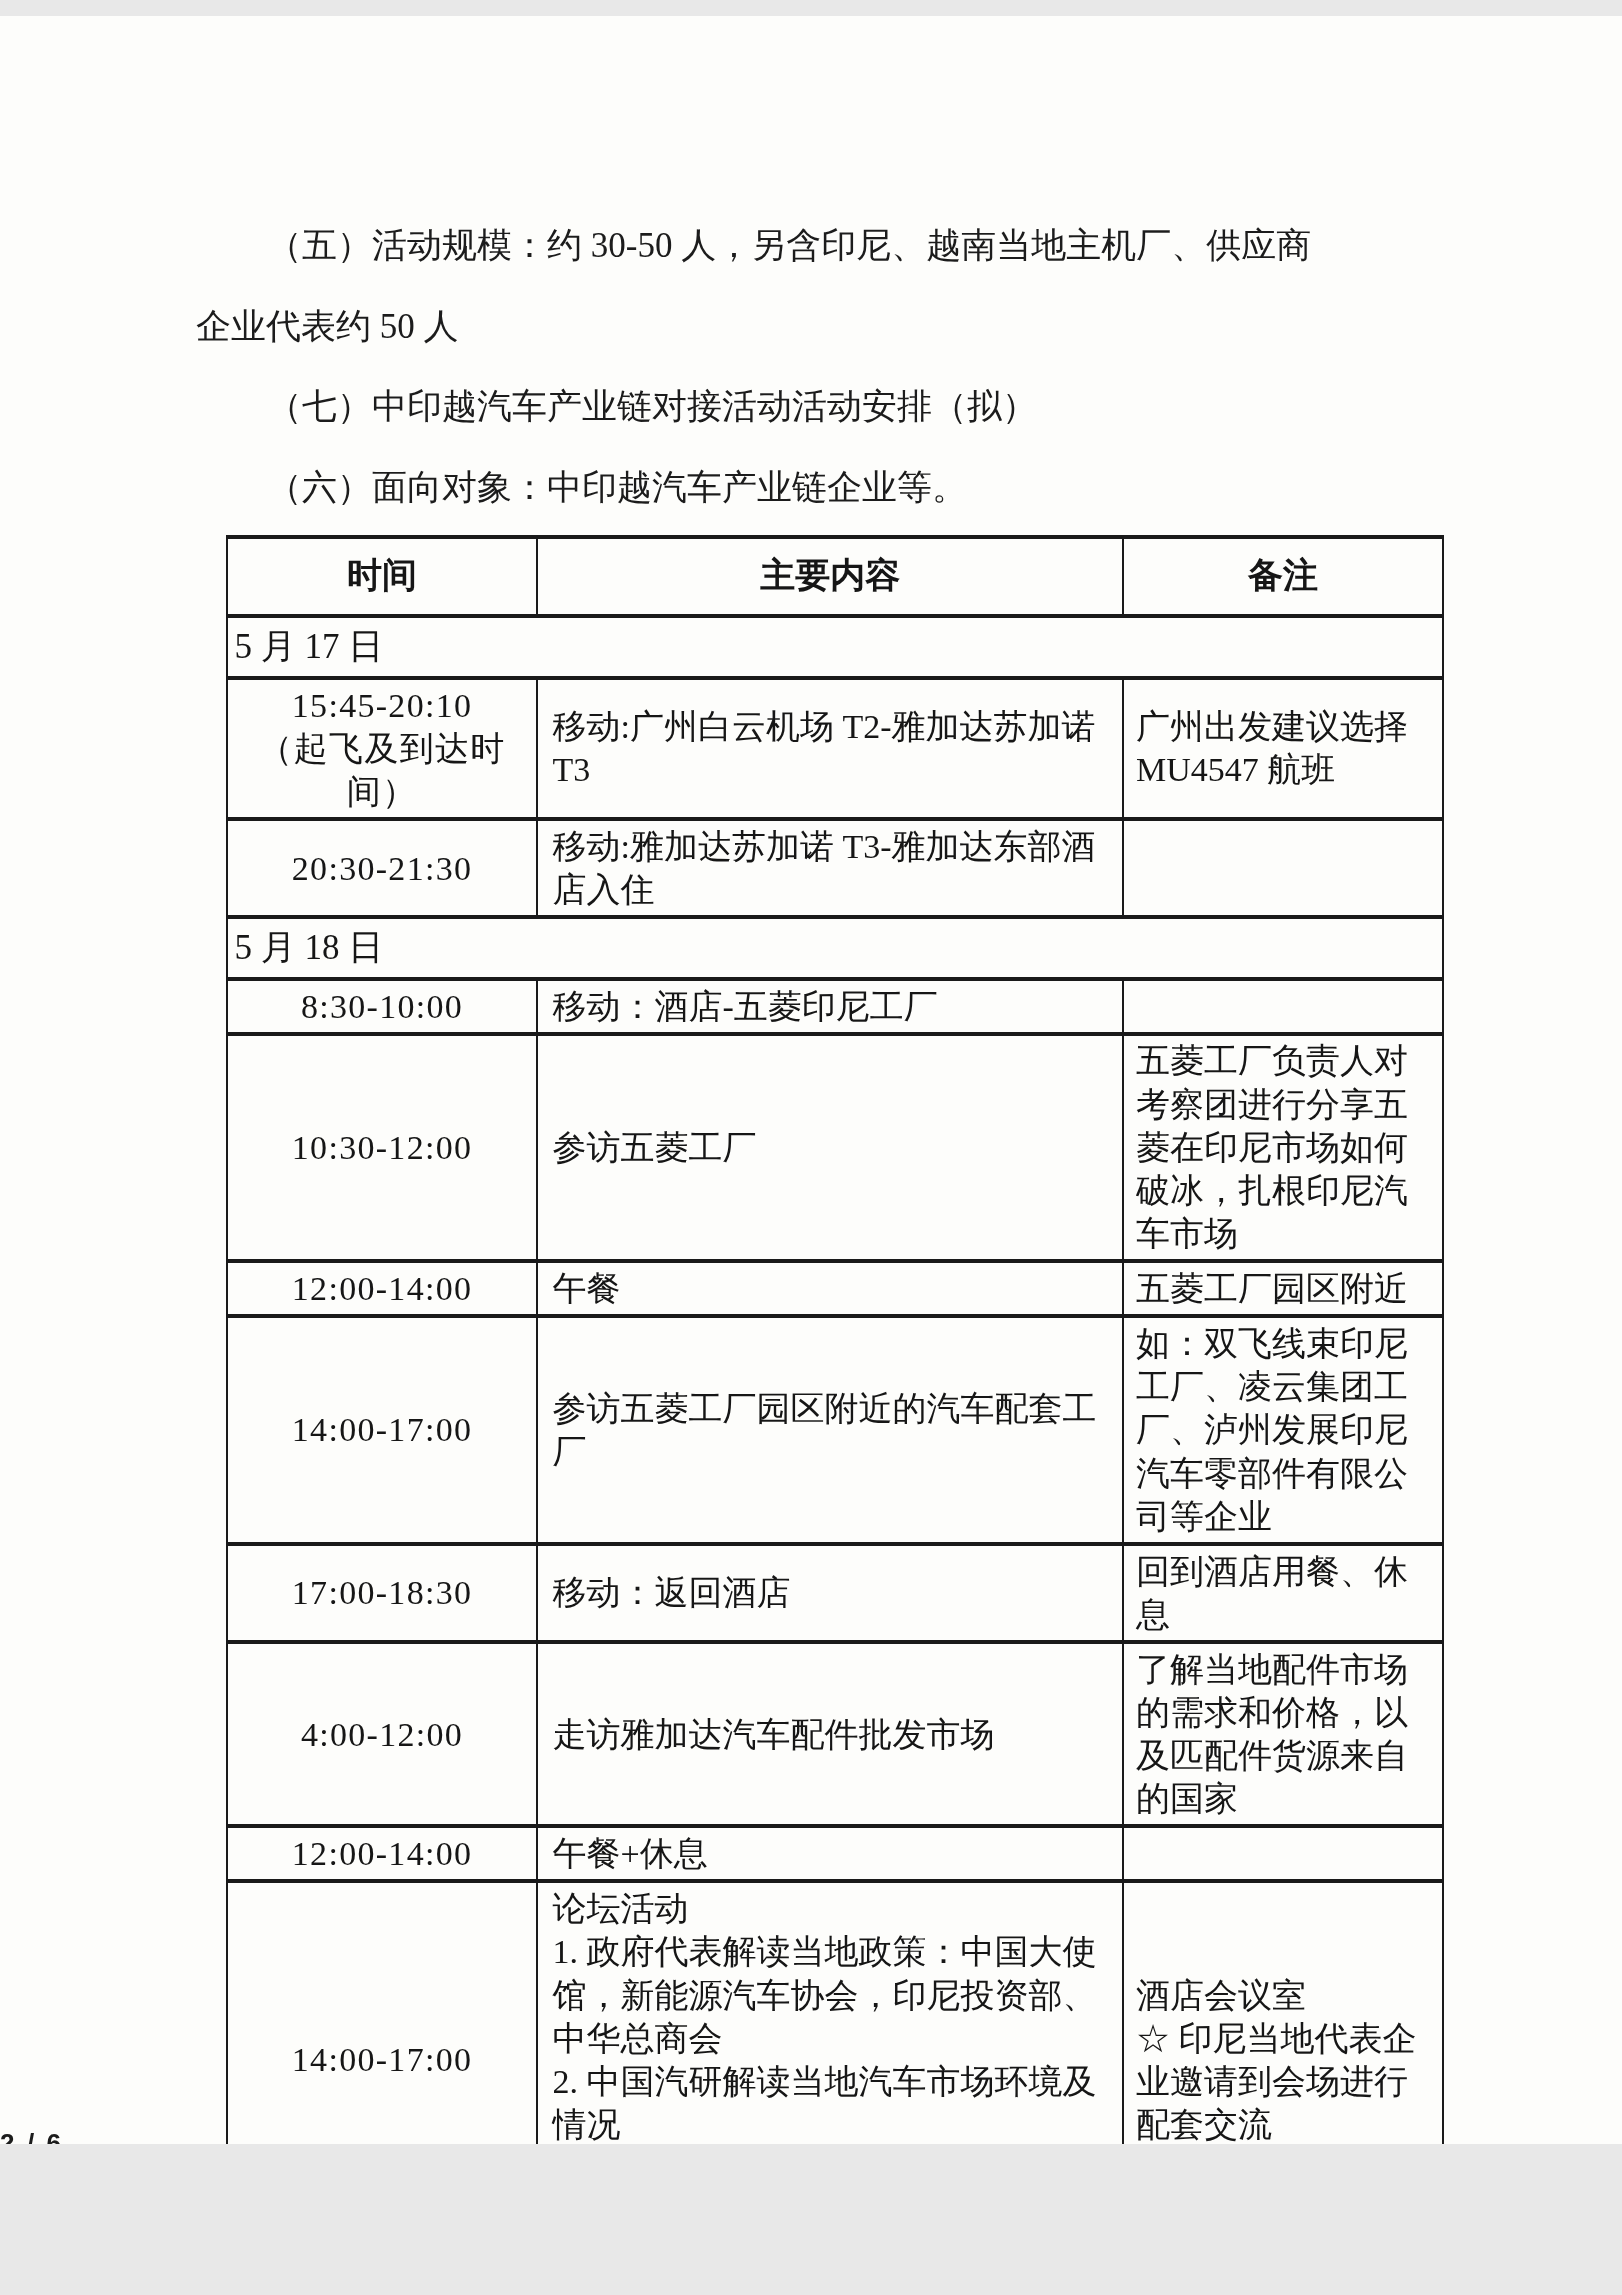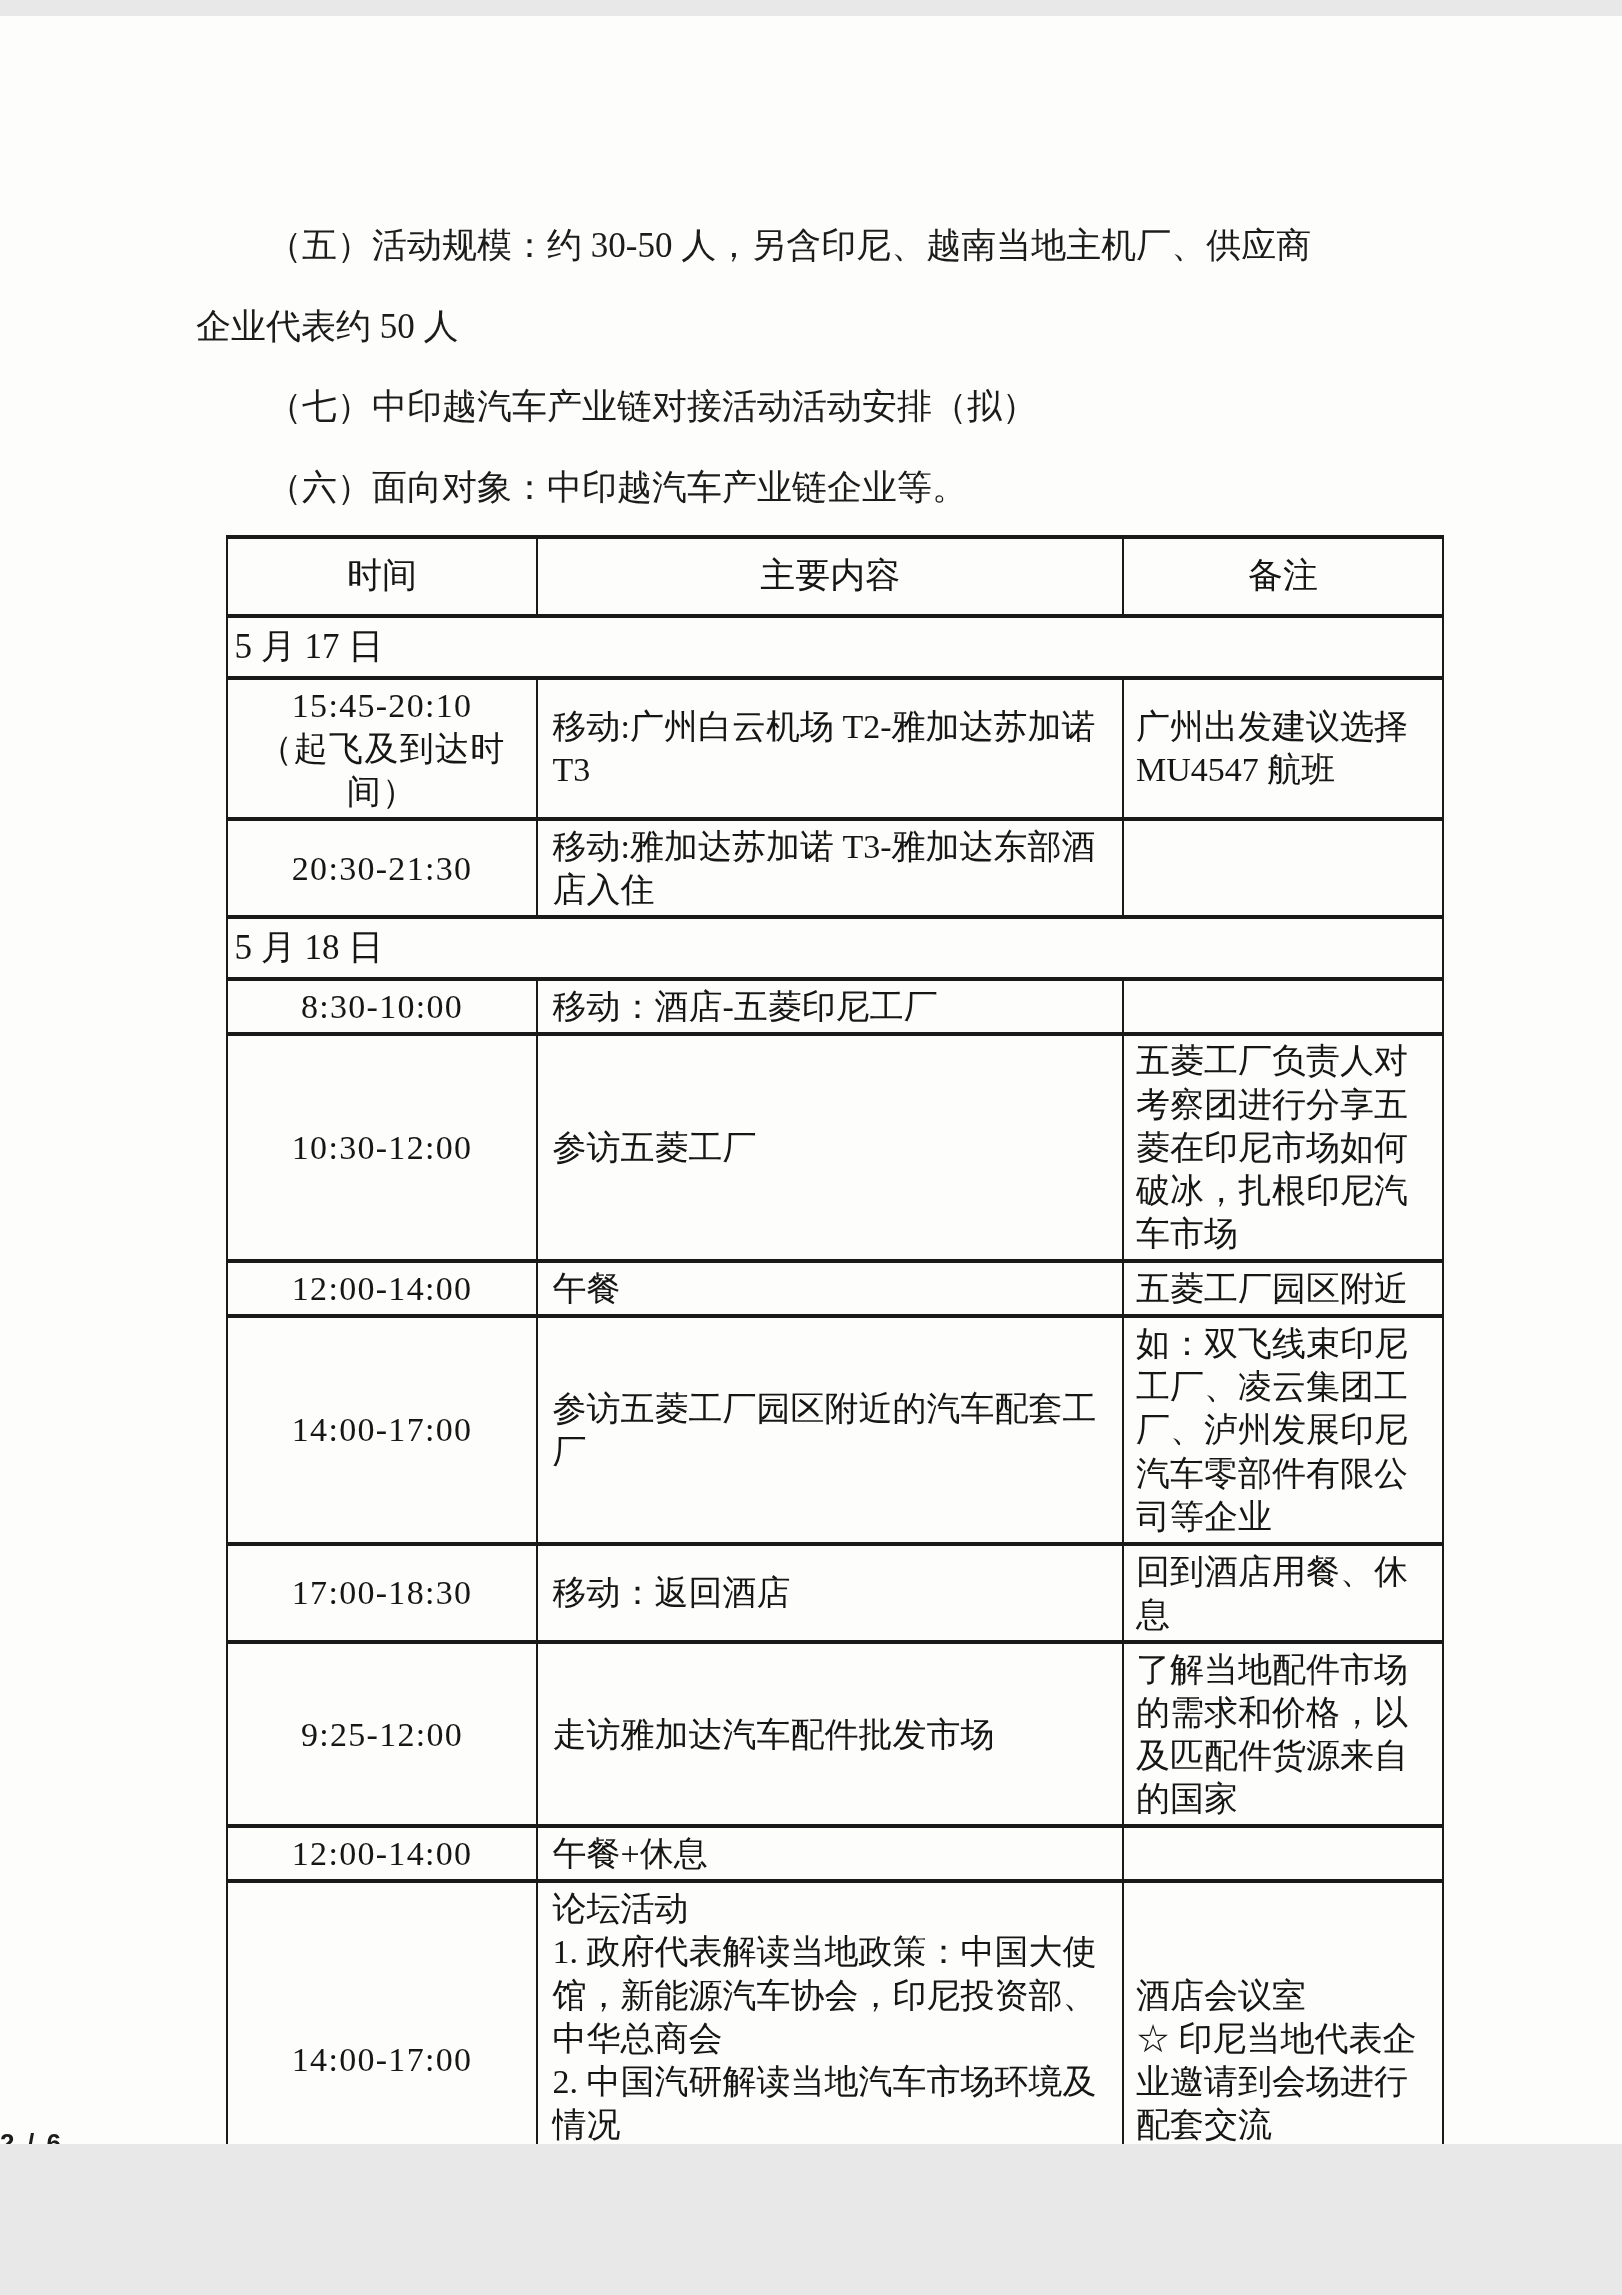--- a/index.html
+++ b/index.html
@@ -39,21 +39,21 @@
   .schedule th, .schedule td {
     border: 2.6px solid #1a1a1a;
     border-top-width: 4.6px;
     border-bottom-width: 4.6px;
     vertical-align: middle;
     line-height: 1.27;
     white-space: pre-line;
     overflow: hidden;
   }
   .schedule th {
-    font-weight: normal;
+    font-weight: bold;
     font-size: 35px;
     text-align: center;
     padding: 15.7px 6.5px;
   }
   .schedule td.section {
     text-align: left;
     font-size: 35px;
     padding: 6.5px 6.5px;
   }
   .schedule td.time {
@@ -159,21 +159,21 @@
 司等企业</td>
       </tr>
       <tr>
         <td class="time">17:00-18:30</td>
         <td class="main">移动：返回酒店</td>
         <td class="remark">回到酒店用餐、休
 息</td>
       </tr>
 
       <tr>
-        <td class="time">9:25-12:00</td>
+        <td class="time">4:00-12:00</td>
         <td class="main">走访雅加达汽车配件批发市场</td>
         <td class="remark">了解当地配件市场
 的需求和价格，以
 及匹配件货源来自
 的国家</td>
       </tr>
       <tr>
         <td class="time">12:00-14:00</td>
         <td class="main">午餐+休息</td>
         <td class="remark"></td>

